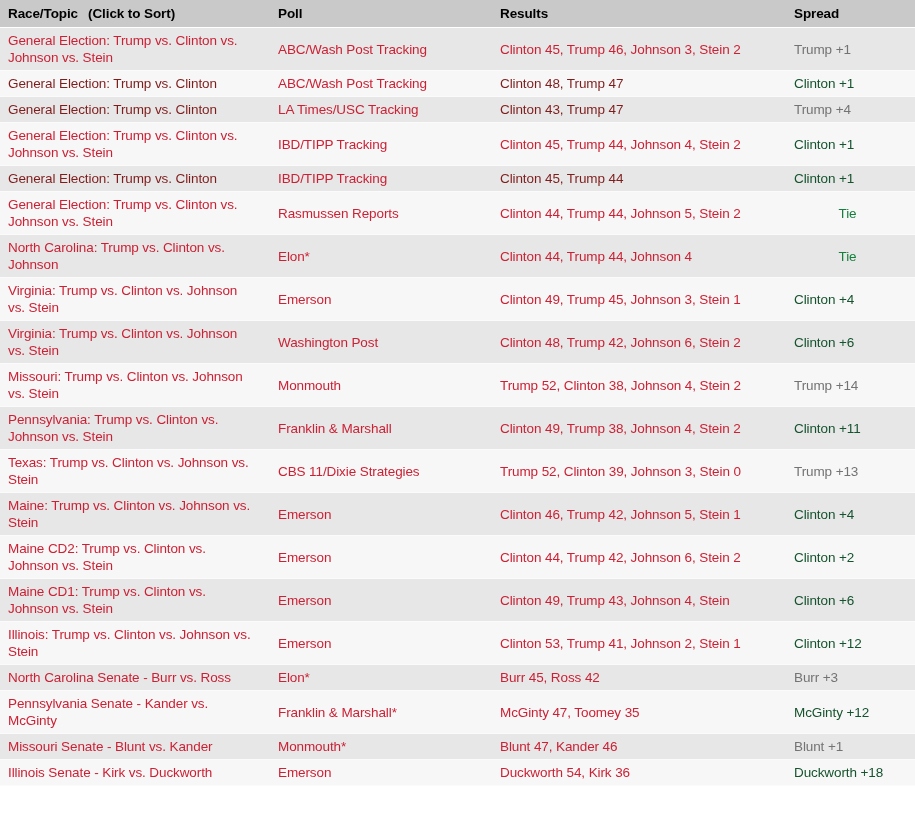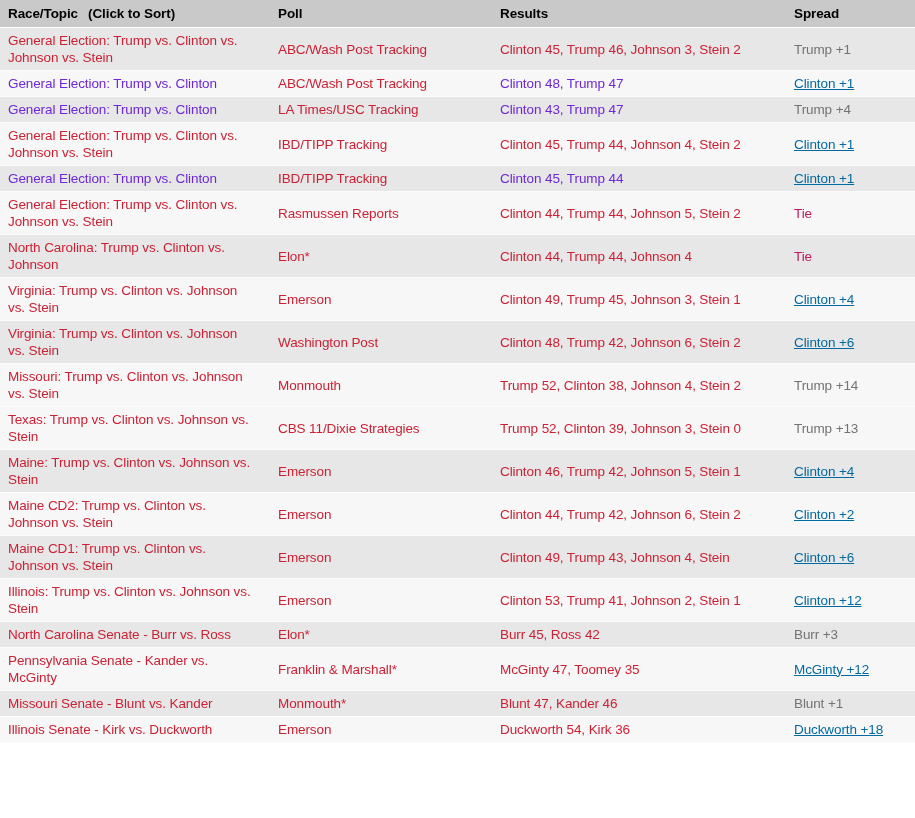--- a/index.html
+++ b/index.html
@@ -40,24 +40,24 @@
     padding: 4px 14px 4px 8px;
     line-height: 17px;
     vertical-align: middle;
     border-bottom: 1px solid #fbfbfb;
     overflow: hidden;
   }
   tr.bg-gray  td { background: #e7e7e7; }
   tr.bg-light td { background: #f7f7f7; }
 
   .txt-crimson { color: #cc2135; }
-  .txt-orange  { color: #6d28d9; }
+  .txt-orange  { color: #7f1d1d; }
   .spread-red   { color: #737373; }
-  .spread-blue  { color: #0369a1; text-decoration: underline; }
-  .spread-black { color: #be185d; }
+  .spread-blue  { color: #14532d; }
+  .spread-black { color: #15803d; text-align: center; }
 
   .race-link, .poll-link { text-decoration: none; }
 </style>
 </head>
 <body>
 
 <table>
   <colgroup>
     <col class="c-race">
       <col class="c-poll">
@@ -138,20 +138,26 @@
     <td class="spread-blue">Clinton +6</td>
   </tr>
 
   <tr class="bg-light">
     <td class="txt-crimson"><span class="race-link">Missouri: Trump vs. Clinton vs. Johnson vs. Stein</span></td>
     <td class="txt-crimson"><span class="poll-link">Monmouth</span></td>
     <td class="txt-crimson">Trump 52, Clinton 38, Johnson 4, Stein 2</td>
     <td class="spread-red">Trump +14</td>
   </tr>
 
+  <tr class="bg-gray">
+    <td class="txt-crimson"><span class="race-link">Pennsylvania: Trump vs. Clinton vs. Johnson vs. Stein</span></td>
+    <td class="txt-crimson"><span class="poll-link">Franklin &amp; Marshall</span></td>
+    <td class="txt-crimson">Clinton 49, Trump 38, Johnson 4, Stein 2</td>
+    <td class="spread-blue">Clinton +11</td>
+  </tr>
 
   <tr class="bg-light">
     <td class="txt-crimson"><span class="race-link">Texas: Trump vs. Clinton vs. Johnson vs. Stein</span></td>
     <td class="txt-crimson"><span class="poll-link">CBS 11/Dixie Strategies</span></td>
     <td class="txt-crimson">Trump 52, Clinton 39, Johnson 3, Stein 0</td>
     <td class="spread-red">Trump +13</td>
   </tr>
 
   <tr class="bg-gray">
     <td class="txt-crimson"><span class="race-link">Maine: Trump vs. Clinton vs. Johnson vs. Stein</span></td>

